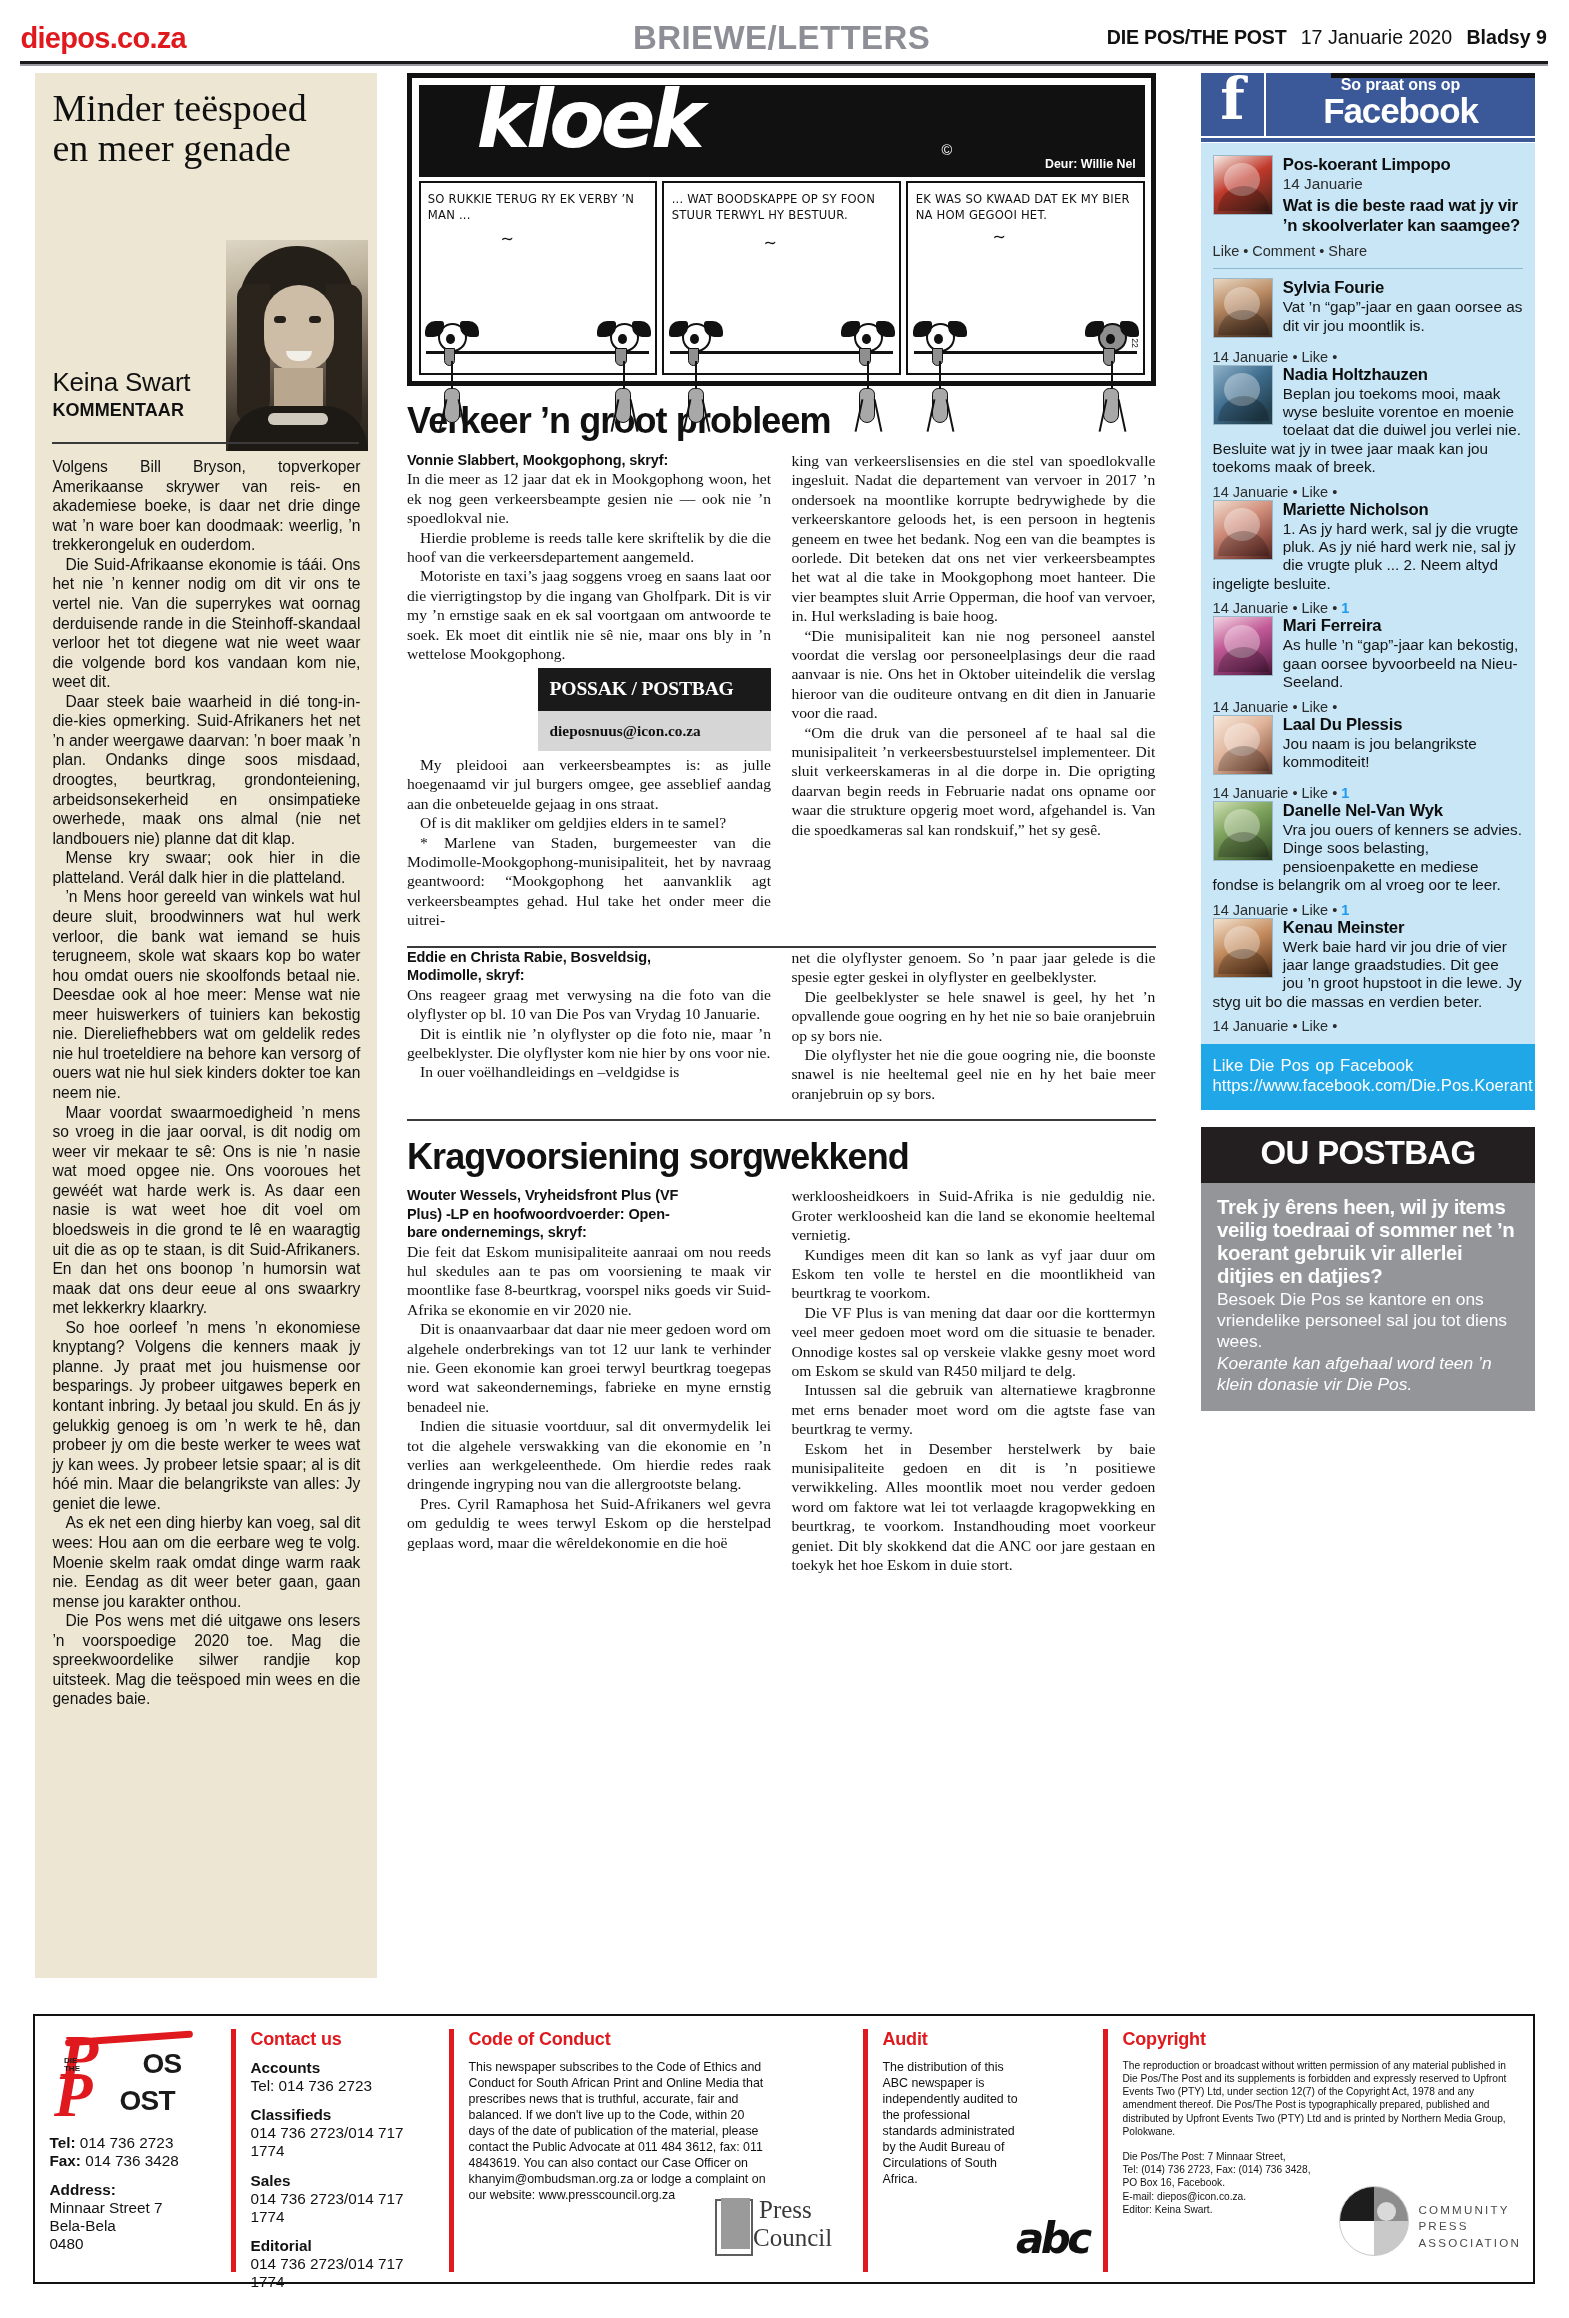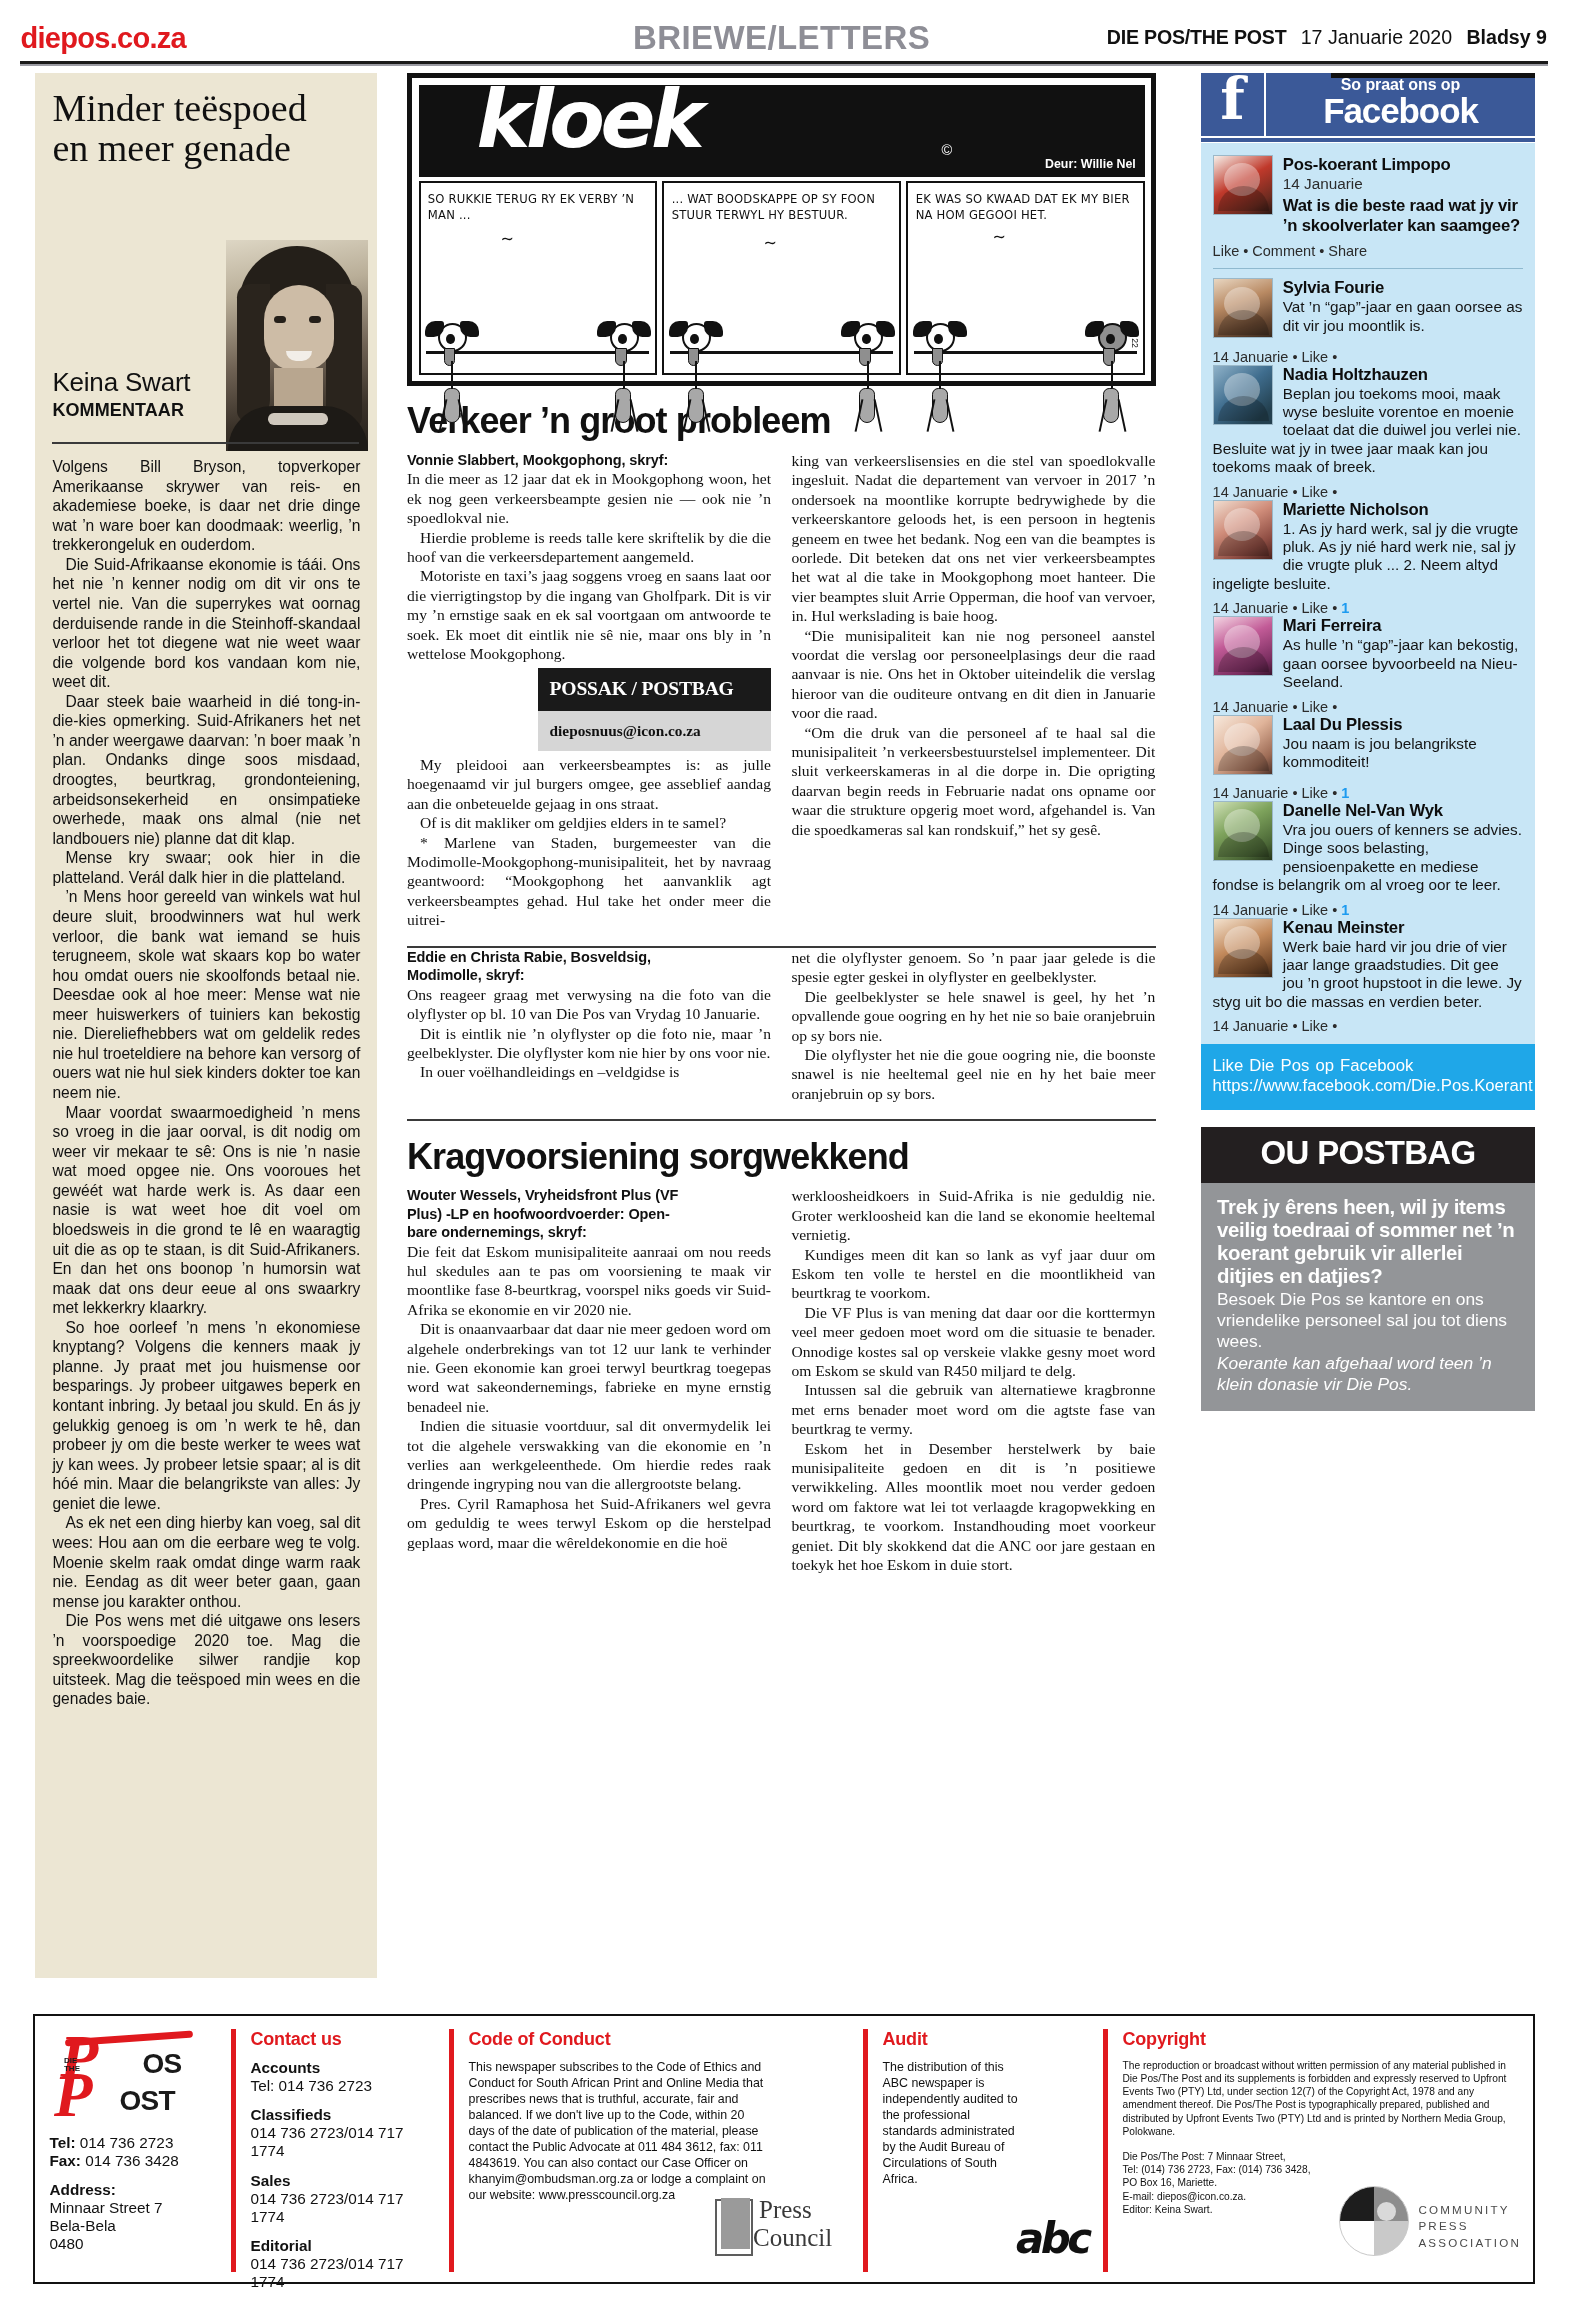--- a/index.html
+++ b/index.html
@@ -689,21 +689,21 @@
       <div class="tiny" style="width:138px;">The distribution of this ABC newspaper is independently audited to the professional standards administrated by the Audit Bureau of Circulations of South Africa.</div>
       <div class="abc-logo">abc</div>
     </div>
 
     <div class="fcol" style="flex:1;">
       <h4>Copyright</h4>
       <div class="tinier" style="width:393px;">The reproduction or broadcast without written permission of any material published in Die Pos/The Post and its supplements is forbidden and expressly reserved to Upfront Events Two (PTY) Ltd, under section 12(7) of the Copyright Act, 1978 and any amendment thereof. Die Pos/The Post is typographically prepared, published and distributed by Upfront Events Two (PTY) Ltd and is printed by Northern Media Group, Polokwane.</div>
       <div class="tinier" style="margin-top:11.6px; width:262px;">
         <div>Die Pos/The Post: 7 Minnaar Street,</div>
         <div>Tel: (014) 736 2723, Fax: (014) 736 3428,</div>
-        <div>PO Box 16, Mariette.</div>
+        <div>PO Box 16, Facebook.</div>
         <div>E-mail: diepos@icon.co.za.</div>
         <div>Editor: Keina Swart.</div>
       </div>
       <div class="cpa-logo">
         <div class="cpa-circle"></div>
         <div class="cpa-dot1"></div>
         <div class="cpa-dot2"></div>
         <div class="cpa-txt">
           <div>COMMUNITY</div>
           <div>PRESS</div>

